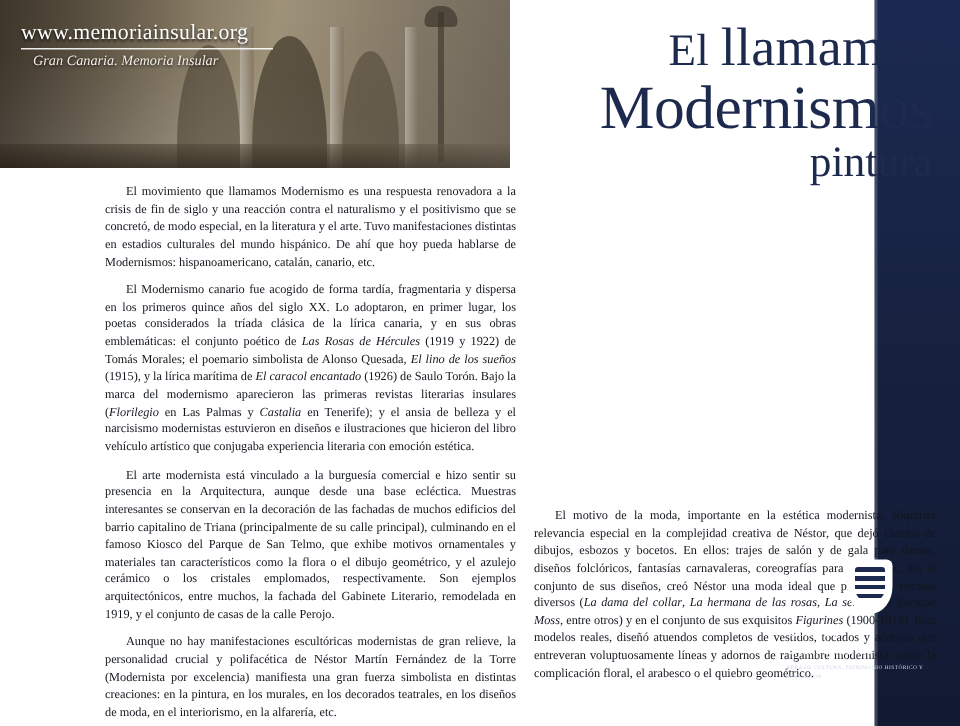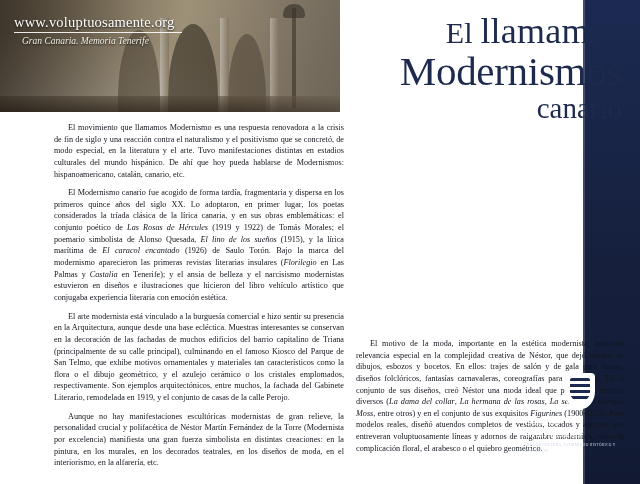--- a/index.html
+++ b/index.html
@@ -144,21 +144,21 @@
   .col-left {
     position: absolute;
     left: 54px;
     top: 122px;
     width: 290px;
     text-align: justify;
     font-size: 8.2px;
     line-height: 1.42;
     color: #12161d;
   }
-  .col-left p { margin: 0 0 7px 0; text-indent: 14px; }
+  .col-left p { margin: 0 0 7px 16px; text-indent: 14px; }
 
   .col-right {
     position: absolute;
     left: 356px;
     top: 338px;
     width: 268px;
     text-align: justify;
     font-size: 8.2px;
     line-height: 1.42;
     color: #12161d;
@@ -238,31 +238,31 @@
     <div class="arch a3"></div>
     <div class="col c1"></div>
     <div class="col c2"></div>
     <div class="col c3"></div>
     <div class="lamp"></div>
     <div class="lampHead"></div>
     <div class="ground"></div>
     <div class="veil"></div>
   </div>
 
-  <div class="siteurl">www.voluptuosamente.org</div>
+  <div class="siteurl">www.memoriainsular.org</div>
   <div class="siteurl-underline"></div>
-  <div class="sitesub">Gran Canaria. Memoria Tenerife</div>
+  <div class="sitesub">Gran Canaria. Memoria Insular</div>
 
   <div class="masthead">
     <div class="mh-1">
       <span>El</span>
       <span class="big">llamamos</span>
     </div>
     <div class="mh-2">Modernismos</div>
-    <div class="mh-3">canario</div>
+    <div class="mh-3">pintura</div>
   </div>
 
   <div class="col-left">
     <p>El movimiento que llamamos Modernismo es una respuesta renovadora a la crisis de fin de siglo y una reacción contra el naturalismo y el positivismo que se concretó, de modo especial, en la literatura y el arte. Tuvo manifestaciones distintas en estadios culturales del mundo hispánico. De ahí que hoy pueda hablarse de Modernismos: hispanoamericano, catalán, canario, etc.</p>
     <p>El Modernismo canario fue acogido de forma tardía, fragmentaria y dispersa en los primeros quince años del siglo XX. Lo adoptaron, en primer lugar, los poetas considerados la tríada clásica de la lírica canaria, y en sus obras emblemáticas: el conjunto poético de <i class="it">Las Rosas de Hércules</i> (1919 y 1922) de Tomás Morales; el poemario simbolista de Alonso Quesada, <i class="it">El lino de los sueños</i> (1915), y la lírica marítima de <i class="it">El caracol encantado</i> (1926) de Saulo Torón. Bajo la marca del modernismo aparecieron las primeras revistas literarias insulares (<i class="it">Florilegio</i> en Las Palmas y <i class="it">Castalia</i> en Tenerife); y el ansia de belleza y el narcisismo modernistas  estuvieron en diseños e ilustraciones que hicieron del libro vehículo artístico que conjugaba experiencia literaria con emoción estética.</p>
     <p>El arte modernista está vinculado a la burguesía comercial e hizo sentir su presencia en la Arquitectura, aunque desde una base ecléctica. Muestras interesantes se conservan en la decoración de las fachadas de muchos edificios del barrio capitalino de Triana (principalmente de su calle principal), culminando en el famoso Kiosco del Parque de San Telmo, que exhibe motivos ornamentales y materiales tan característicos como la flora o el dibujo geométrico, y el azulejo cerámico o los cristales emplomados, respectivamente. Son ejemplos arquitectónicos, entre muchos, la fachada del Gabinete Literario, remodelada en 1919, y el conjunto de casas de la calle Perojo.</p>
     <p>Aunque no hay manifestaciones escultóricas modernistas de gran relieve, la personalidad crucial y polifacética de Néstor Martín Fernández de la Torre (Modernista por excelencia) manifiesta una gran fuerza simbolista en distintas creaciones: en la pintura, en los murales, en los decorados teatrales, en los diseños de moda, en el interiorismo, en la alfarería, etc.</p>
   </div>
 
   <div class="col-right">

